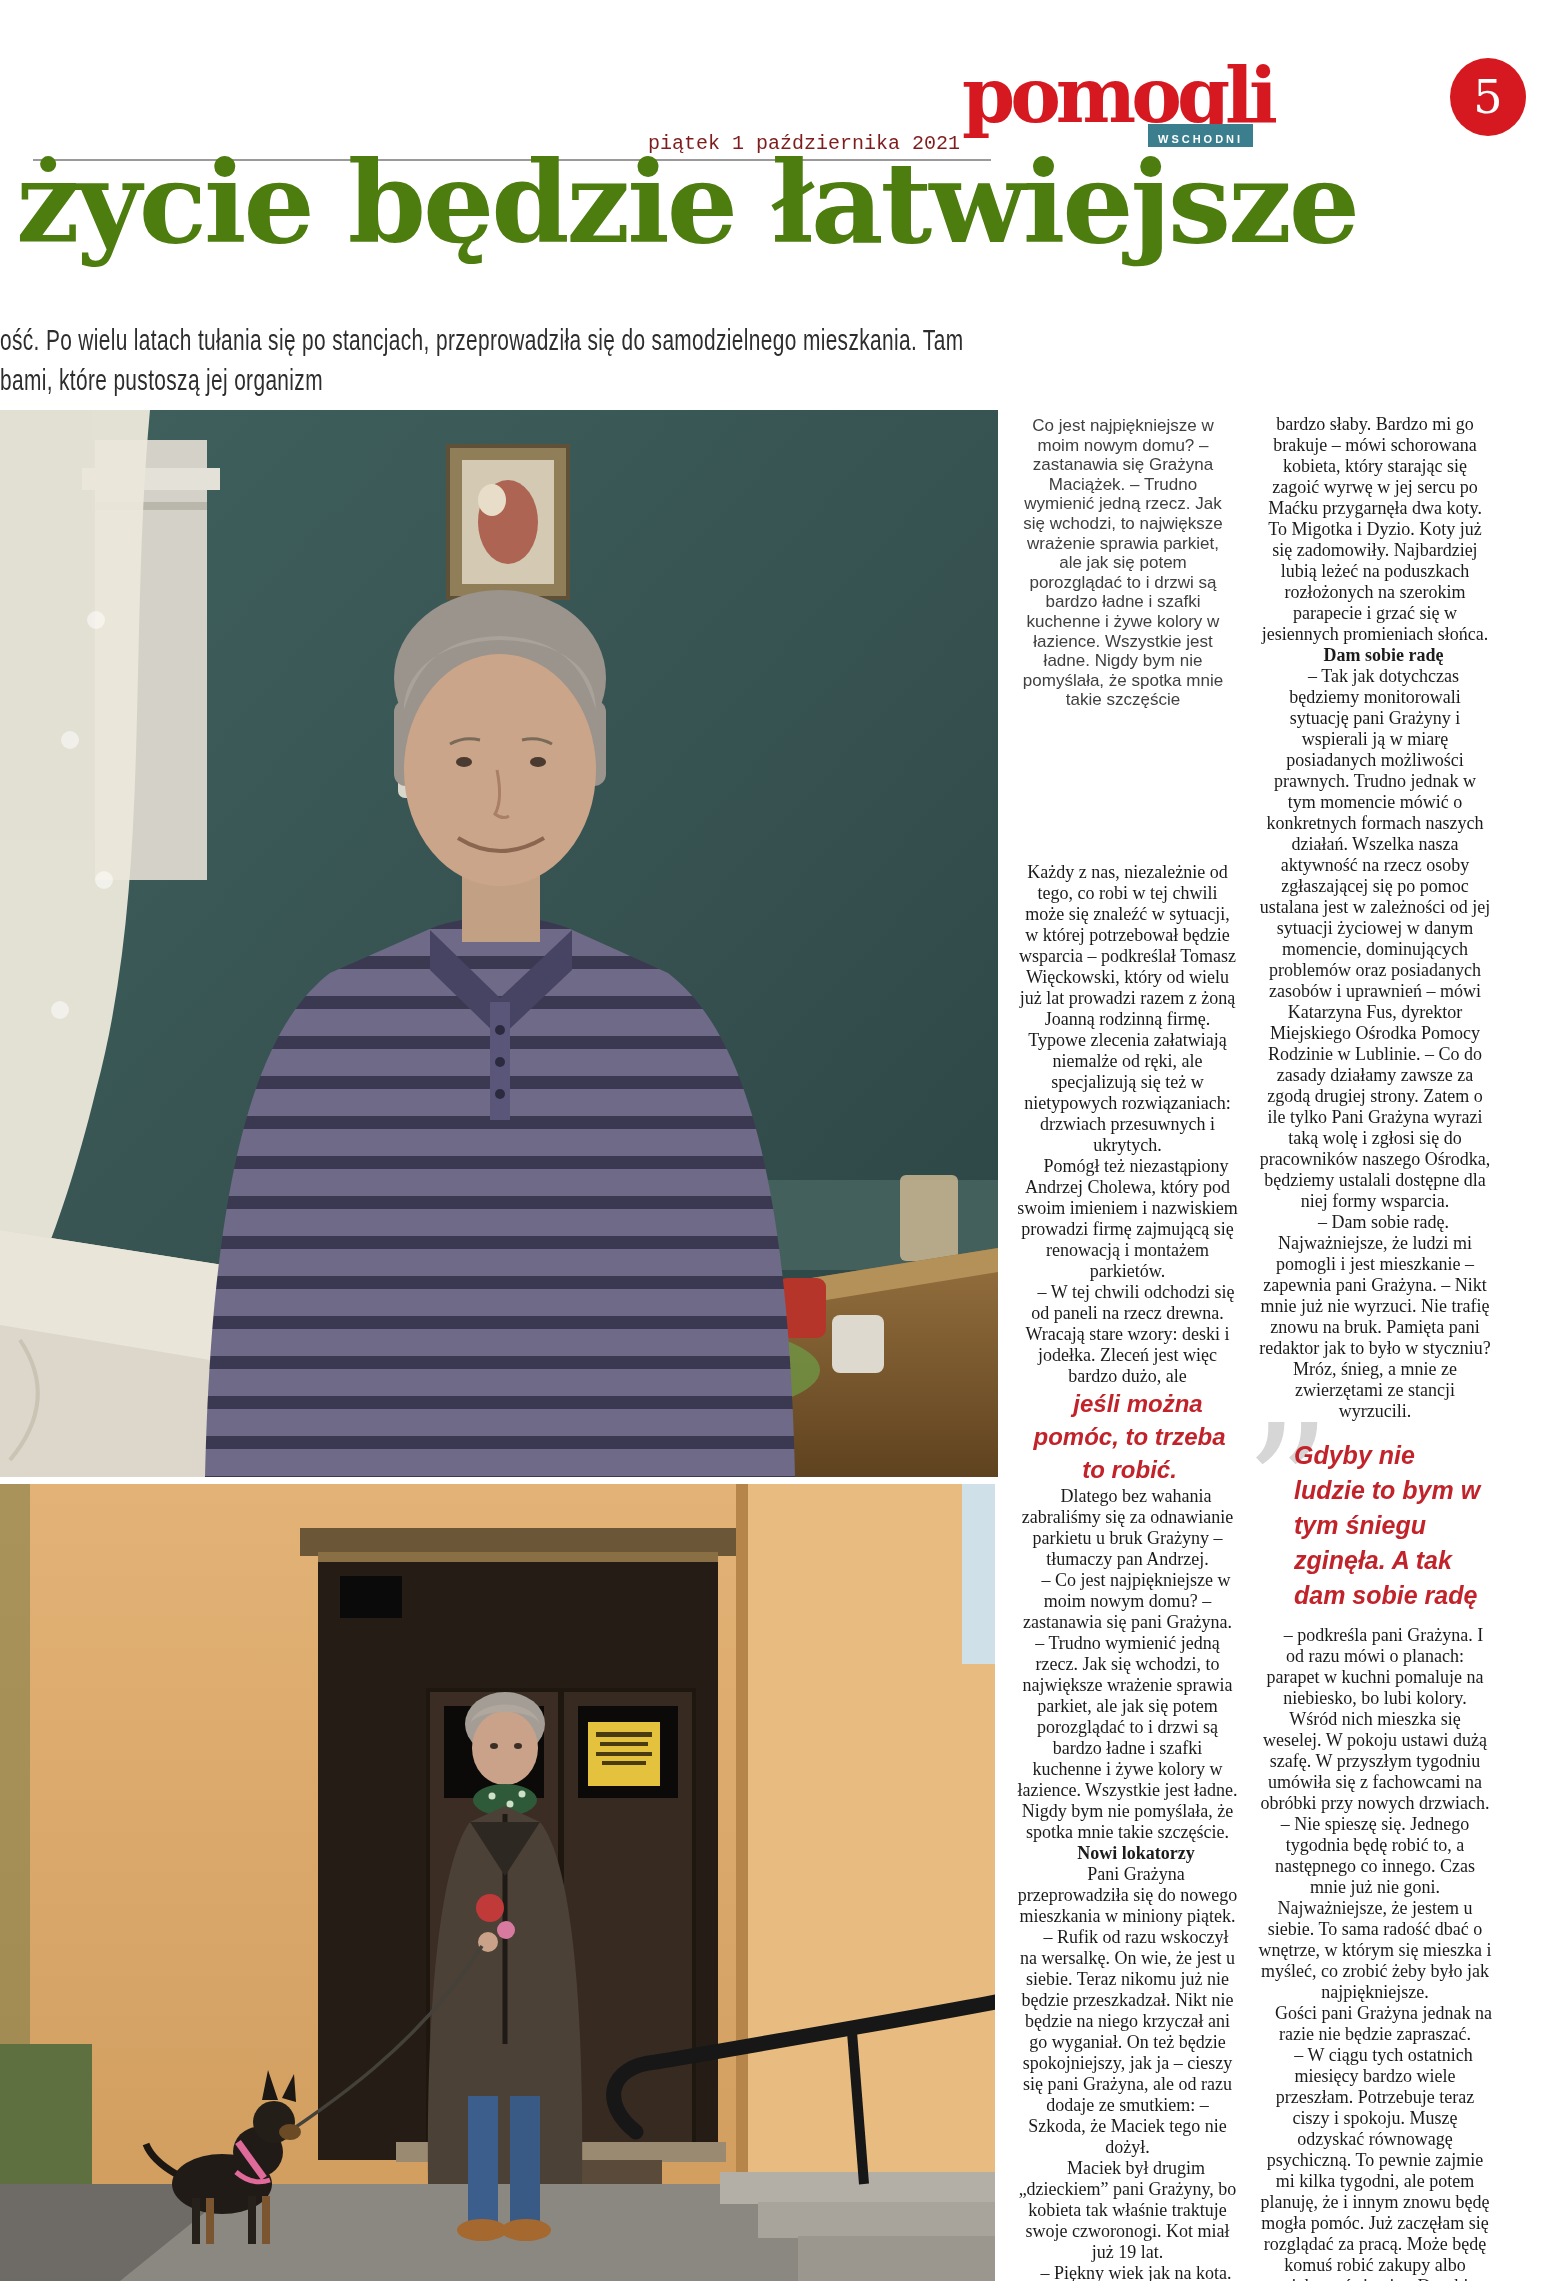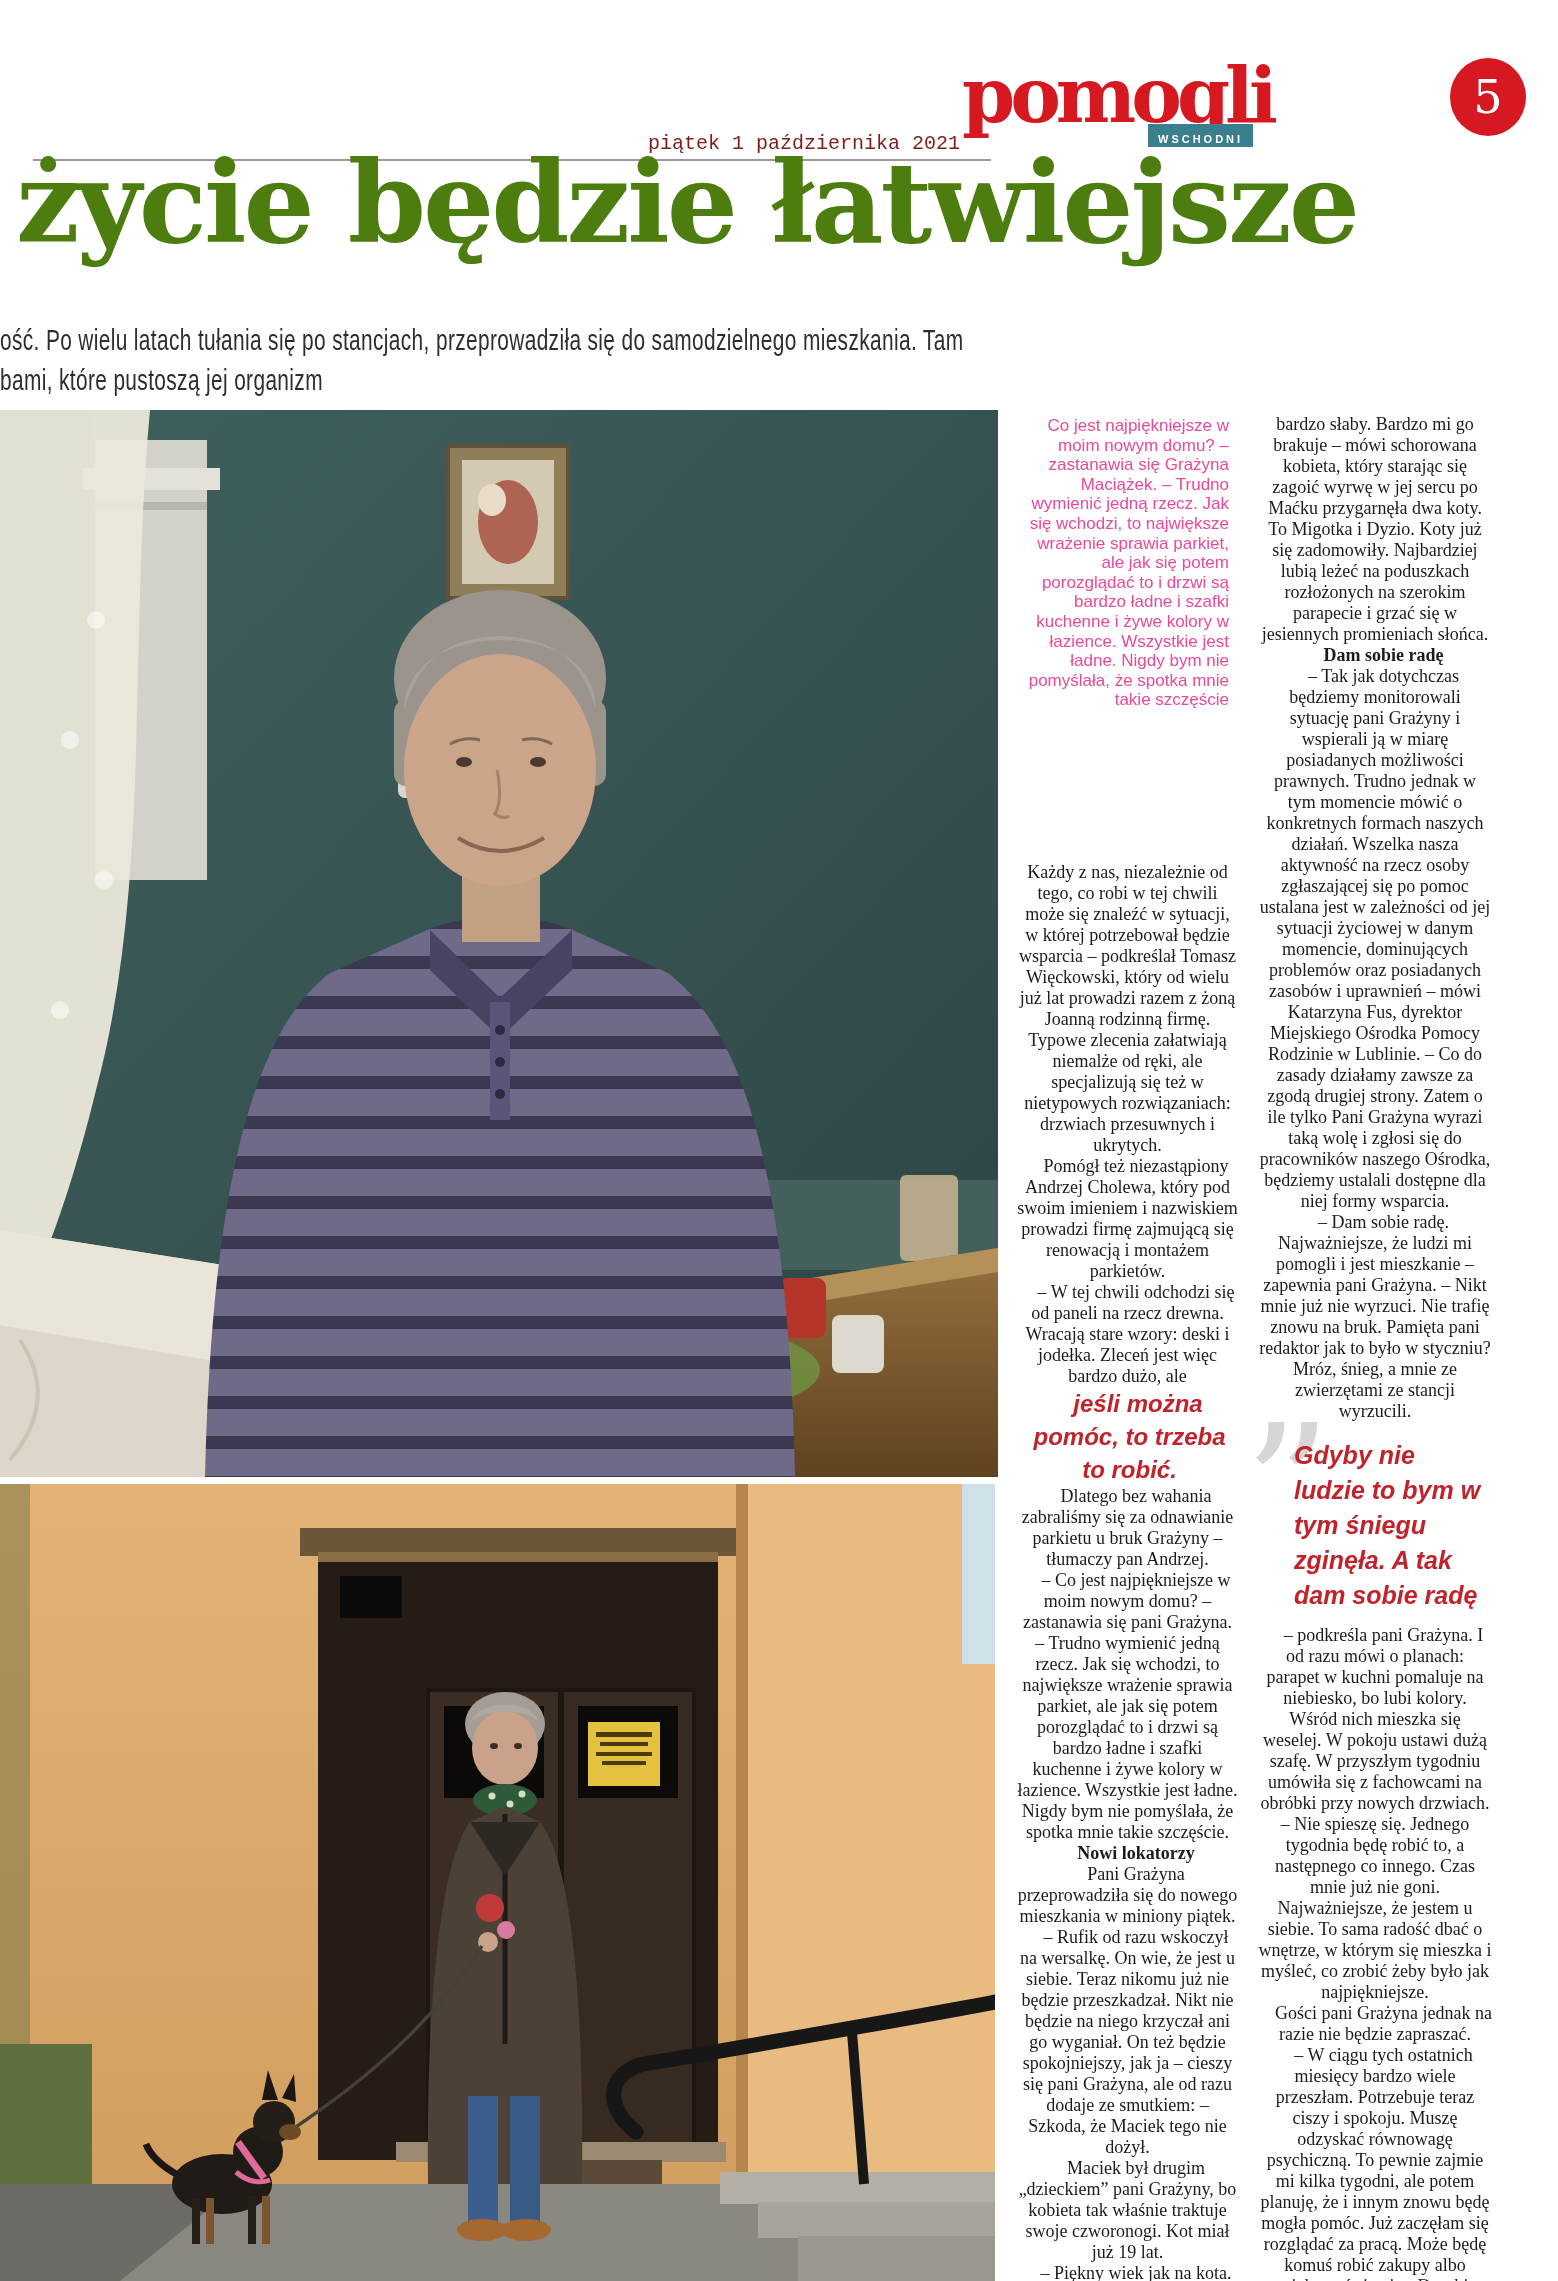--- a/index.html
+++ b/index.html
@@ -30,21 +30,21 @@
            white-space:nowrap;font-size:29px;line-height:40px;letter-spacing:0.5px;}
 
   
   .photo1{position:absolute;top:410px;left:0;width:998px;height:1067px;}
   .photo2{position:absolute;top:1484px;left:0;width:995px;height:797px;}
   .photo1 svg,.photo2 svg{display:block;width:100%;height:100%;}
 
   
   .intro{position:absolute;top:416px;left:1017px;width:212px;
          font-family:"Liberation Sans",sans-serif;font-size:17px;line-height:19.6px;
-         color:#ec4899;text-align:right;}
+         color:#404040;text-align:center;}
   .col{position:absolute;font-size:18px;line-height:21px;text-align:justify;color:#1b1b1b;}
   .col-mid{top:862px;left:1017px;width:221px;}
   .col-right{top:414px;left:1258px;width:234px;}
   .col p{margin:0;text-indent:17px;text-align:center;}
   .col p.ni{text-indent:0;}
   .colsub{font-weight:bold;text-indent:15px;margin:0;}
 
   .pullquote-sm{font-family:"Liberation Sans",sans-serif;font-style:italic;font-weight:bold;
                 color:#c2232a;font-size:24px;line-height:33px;margin:12px 0 10px 0;
                 padding-left:4px;text-indent:0;text-align:left;}

